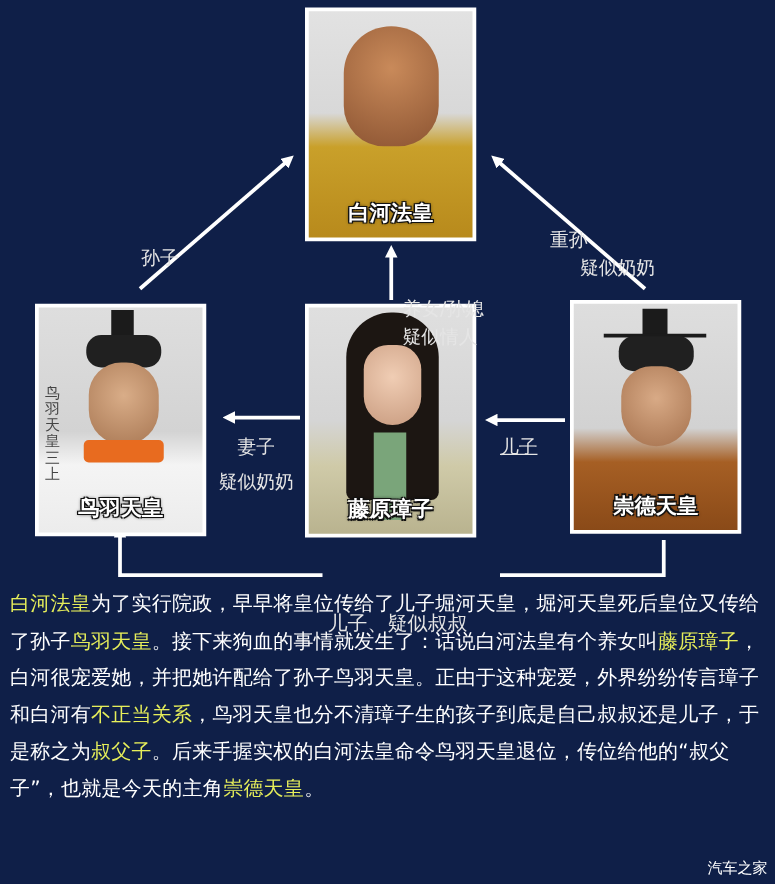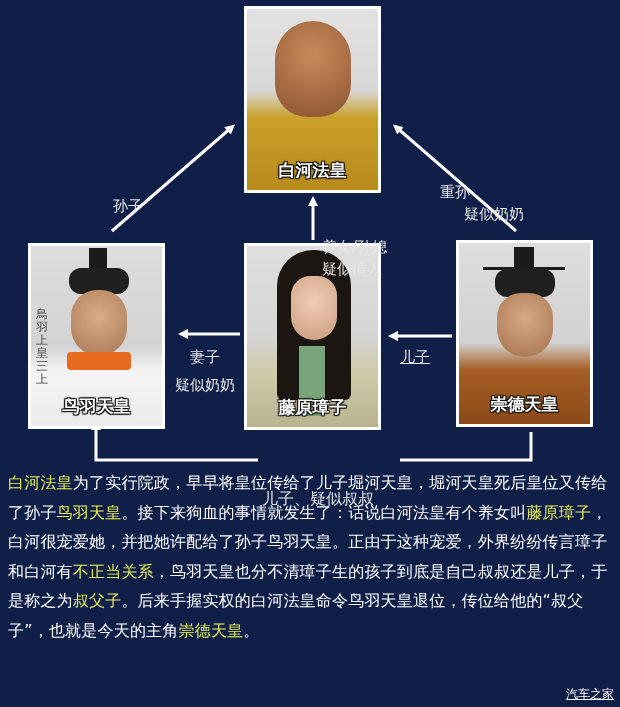--- a/index.html
+++ b/index.html
@@ -26,21 +26,21 @@
   .label {
     position:absolute; font-size:15px; color:#e5e5e5; line-height:22px; white-space:nowrap;margin-top:40px;
   }
   svg.arrows { position:absolute; left:0; top:0; }
   .story {
     position:absolute; left:8px; top:468px; width:606px;
     font-size:16px; line-height:29.5px; color:#ffffff; letter-spacing:0.2px;
   }
   .story .hl { color:#e6ee5a; }
   .watermark {
-    position:absolute; right:6px; bottom:4px; font-size:12px; color:#ffffff;text-decoration:underline;
+    position:absolute; right:6px; bottom:4px; font-size:12px; color:#ffffff;
   }
   .side-text {
     position:absolute; left:4px; top:62px; width:14px; font-size:12px; color:#444;
     line-height:13px; text-align:center;
   }
 </style>
 </head>
 <body>
 
 <div class="stage">
@@ -72,21 +72,21 @@
       <div class="caption">白河法皇</div>
     </div>
   </div>
 
   <div class="portrait" style="left:28px;top:243px;width:137px;height:186px;">
     <div class="photo" style="background:linear-gradient(180deg,#dedede 0%,#d3d3d3 55%,#f4f4f4 70%,#ececec 100%);">
       <div style="position:absolute;left:58px;top:2px;width:18px;height:24px;background:#1b1b1b;"></div>
       <div style="position:absolute;left:38px;top:22px;width:60px;height:26px;border-radius:12px;background:#202020;"></div>
       <div style="position:absolute;left:40px;top:44px;width:56px;height:66px;border-radius:26px 26px 28px 28px;background:radial-gradient(circle at 50% 40%,#d9ad88,#a77652);"></div>
       <div style="position:absolute;left:36px;top:106px;width:64px;height:18px;background:#e86b1f;border-radius:4px;"></div>
-      <div class="side-text">鳥羽上皇 三上</div>
+      <div class="side-text">鸟羽天皇 三上</div>
       <div class="caption">鸟羽天皇</div>
     </div>
   </div>
 
   <div class="portrait" style="left:244px;top:243px;width:137px;height:187px;">
     <div class="photo" style="background:linear-gradient(180deg,#dfdfdf 0%,#d5d5d5 50%,#cfcaa8 70%,#b9b38f 100%);">
       <div style="position:absolute;left:30px;top:4px;width:74px;height:150px;border-radius:36px 36px 6px 6px;background:#1c1612;"></div>
       <div style="position:absolute;left:44px;top:30px;width:46px;height:64px;border-radius:22px 22px 26px 26px;background:radial-gradient(circle at 50% 40%,#f0cdb4,#c99c80);"></div>
       <div style="position:absolute;left:52px;top:100px;width:26px;height:70px;background:#7aa57a;"></div>
       <div class="caption">藤原璋子</div>

